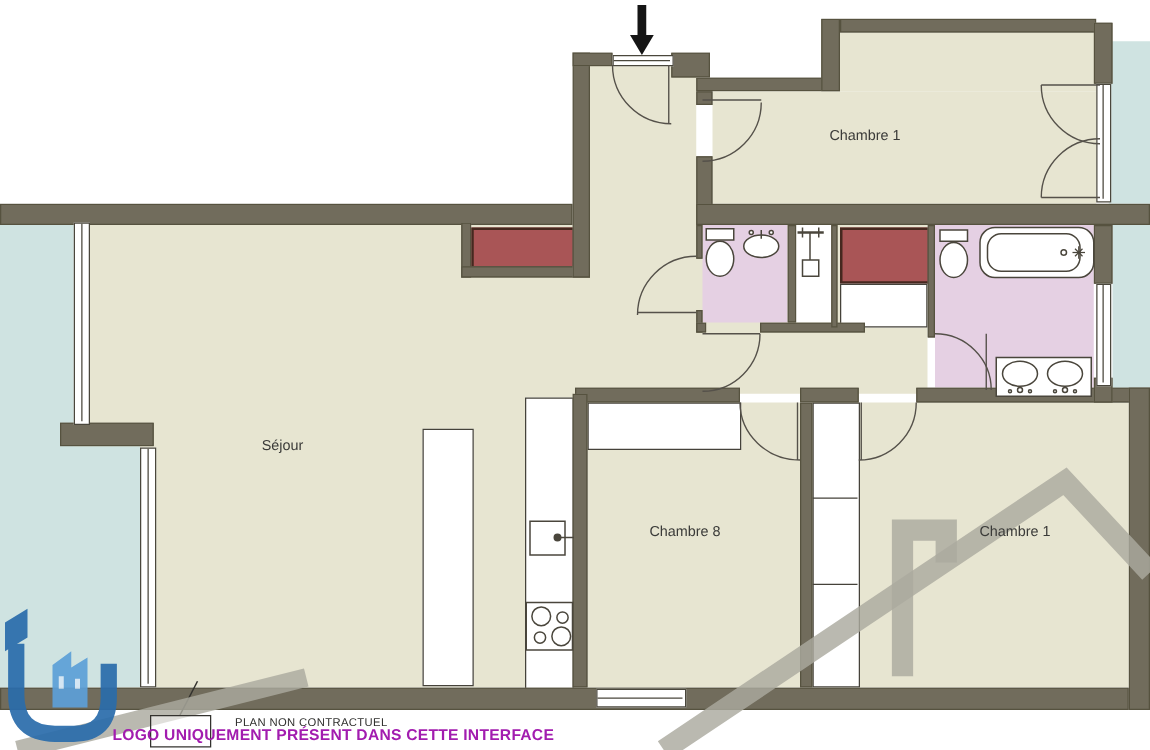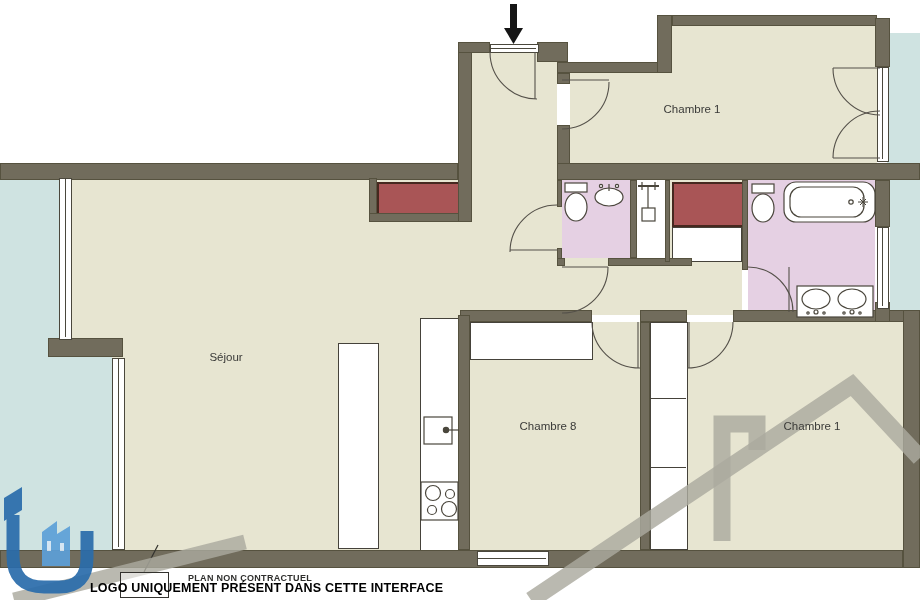--- a/index.html
+++ b/index.html
@@ -15,24 +15,24 @@
   .window .pane{position:absolute;background:#4a473c;}
   .counter{position:absolute;background:#ffffff;border:1px solid #45423a;}
   .redcloset{position:absolute;background:#a95556;border:2px solid #46281f;}
   .roomlabel{position:absolute;color:#3a3a38;font-size:11.5px;transform:translate(-50%,-50%);
              white-space:nowrap;z-index:40;}
   #svg-fixtures{position:absolute;left:0;top:0;z-index:20;}
   #svg-graylogo{position:absolute;left:0;top:0;z-index:25;}
   #svg-bluelogo{position:absolute;left:0;top:0;z-index:26;}
   #watermark-url{position:absolute;left:2px;top:566px;font-size:28.5px;letter-spacing:1.5px;
                  color:#b9b8b2;z-index:30;white-space:nowrap;}
-  #disclaimer{position:absolute;left:188px;top:573px;font-size:9px;font-weight:bold;
+  #disclaimer{position:absolute;left:188px;top:573px;font-size:9px;font-weight:normal;
               color:#2f2f2d;letter-spacing:.3px;z-index:41;white-space:nowrap;}
   #logo-note{position:absolute;left:90px;top:581px;font-size:12.5px;font-weight:bold;
-             color:#000000;letter-spacing:.2px;z-index:41;white-space:nowrap;}
+             color:#a21caf;letter-spacing:.2px;z-index:41;white-space:nowrap;}
   #scale-box{position:absolute;left:120px;top:572px;width:47px;height:24px;
              border:1.5px solid #33322e;background:rgba(255,255,255,.55);z-index:32;}
 </style>
 </head>
 <body>
 
 <div id="plan">
 
   <div class="floor" style="left:59px;top:180px;width:401px;height:370px"></div>
   <div class="floor" style="left:472px;top:48px;width:85px;height:132px"></div>

